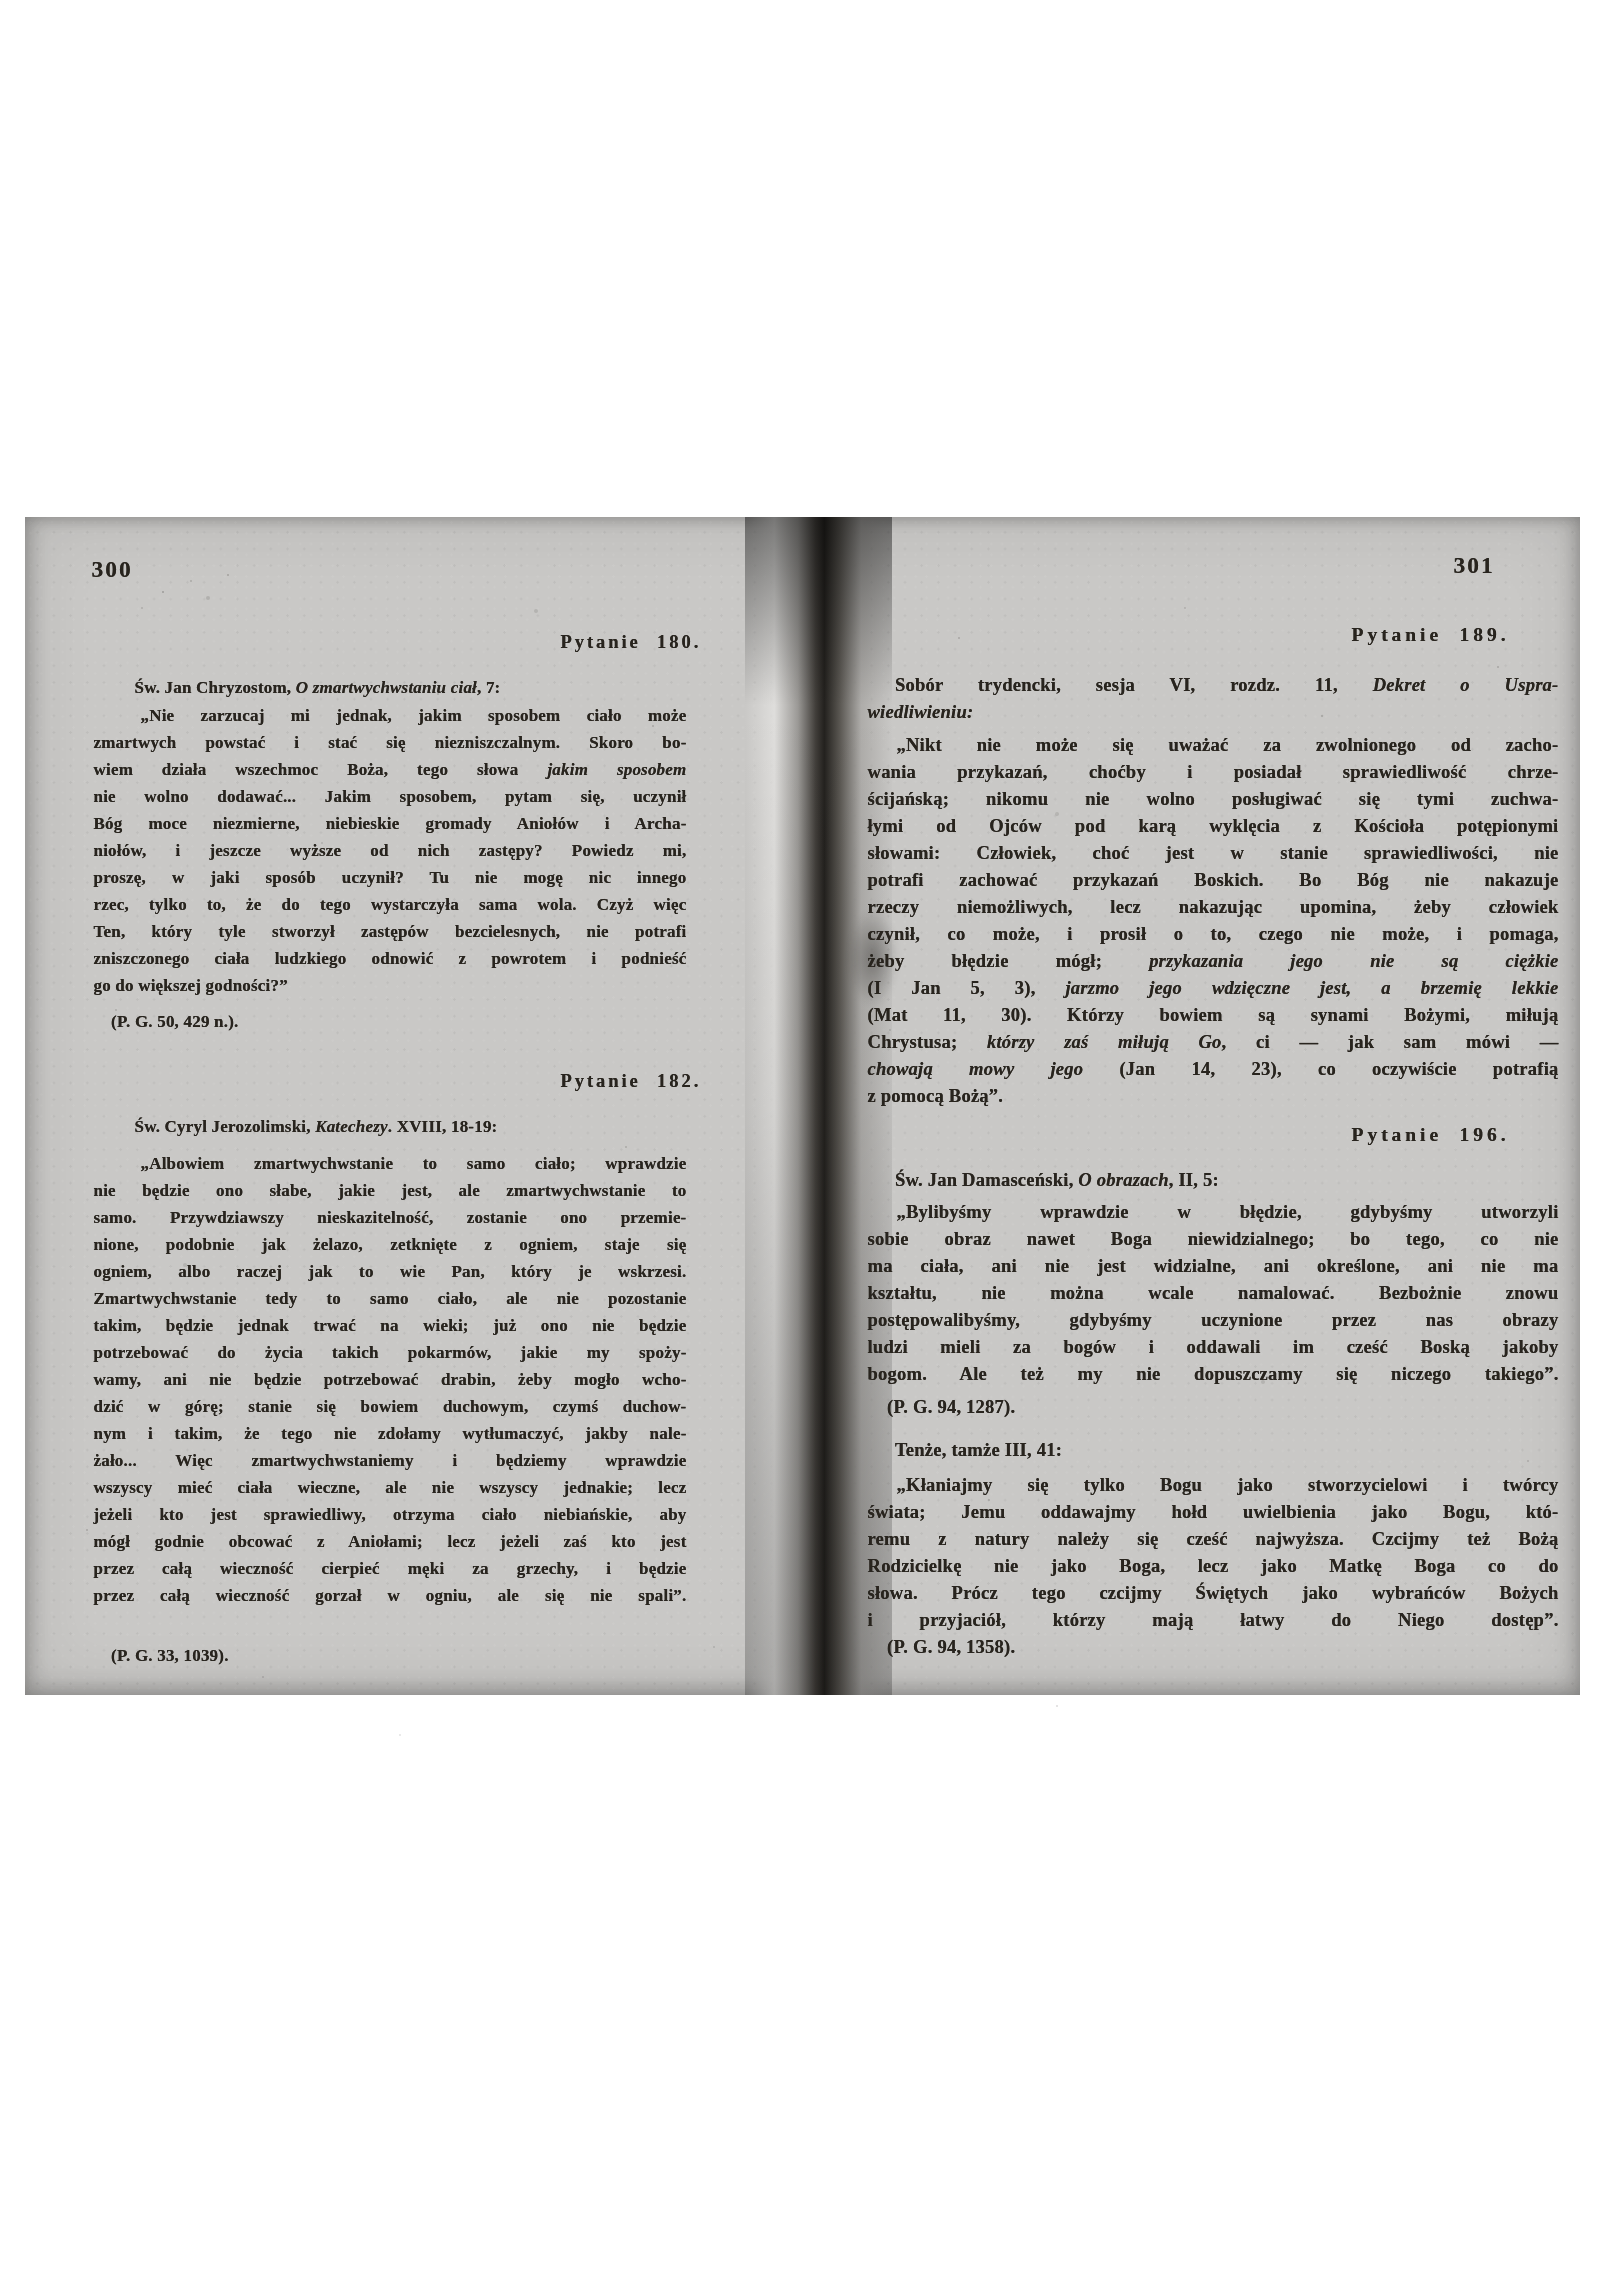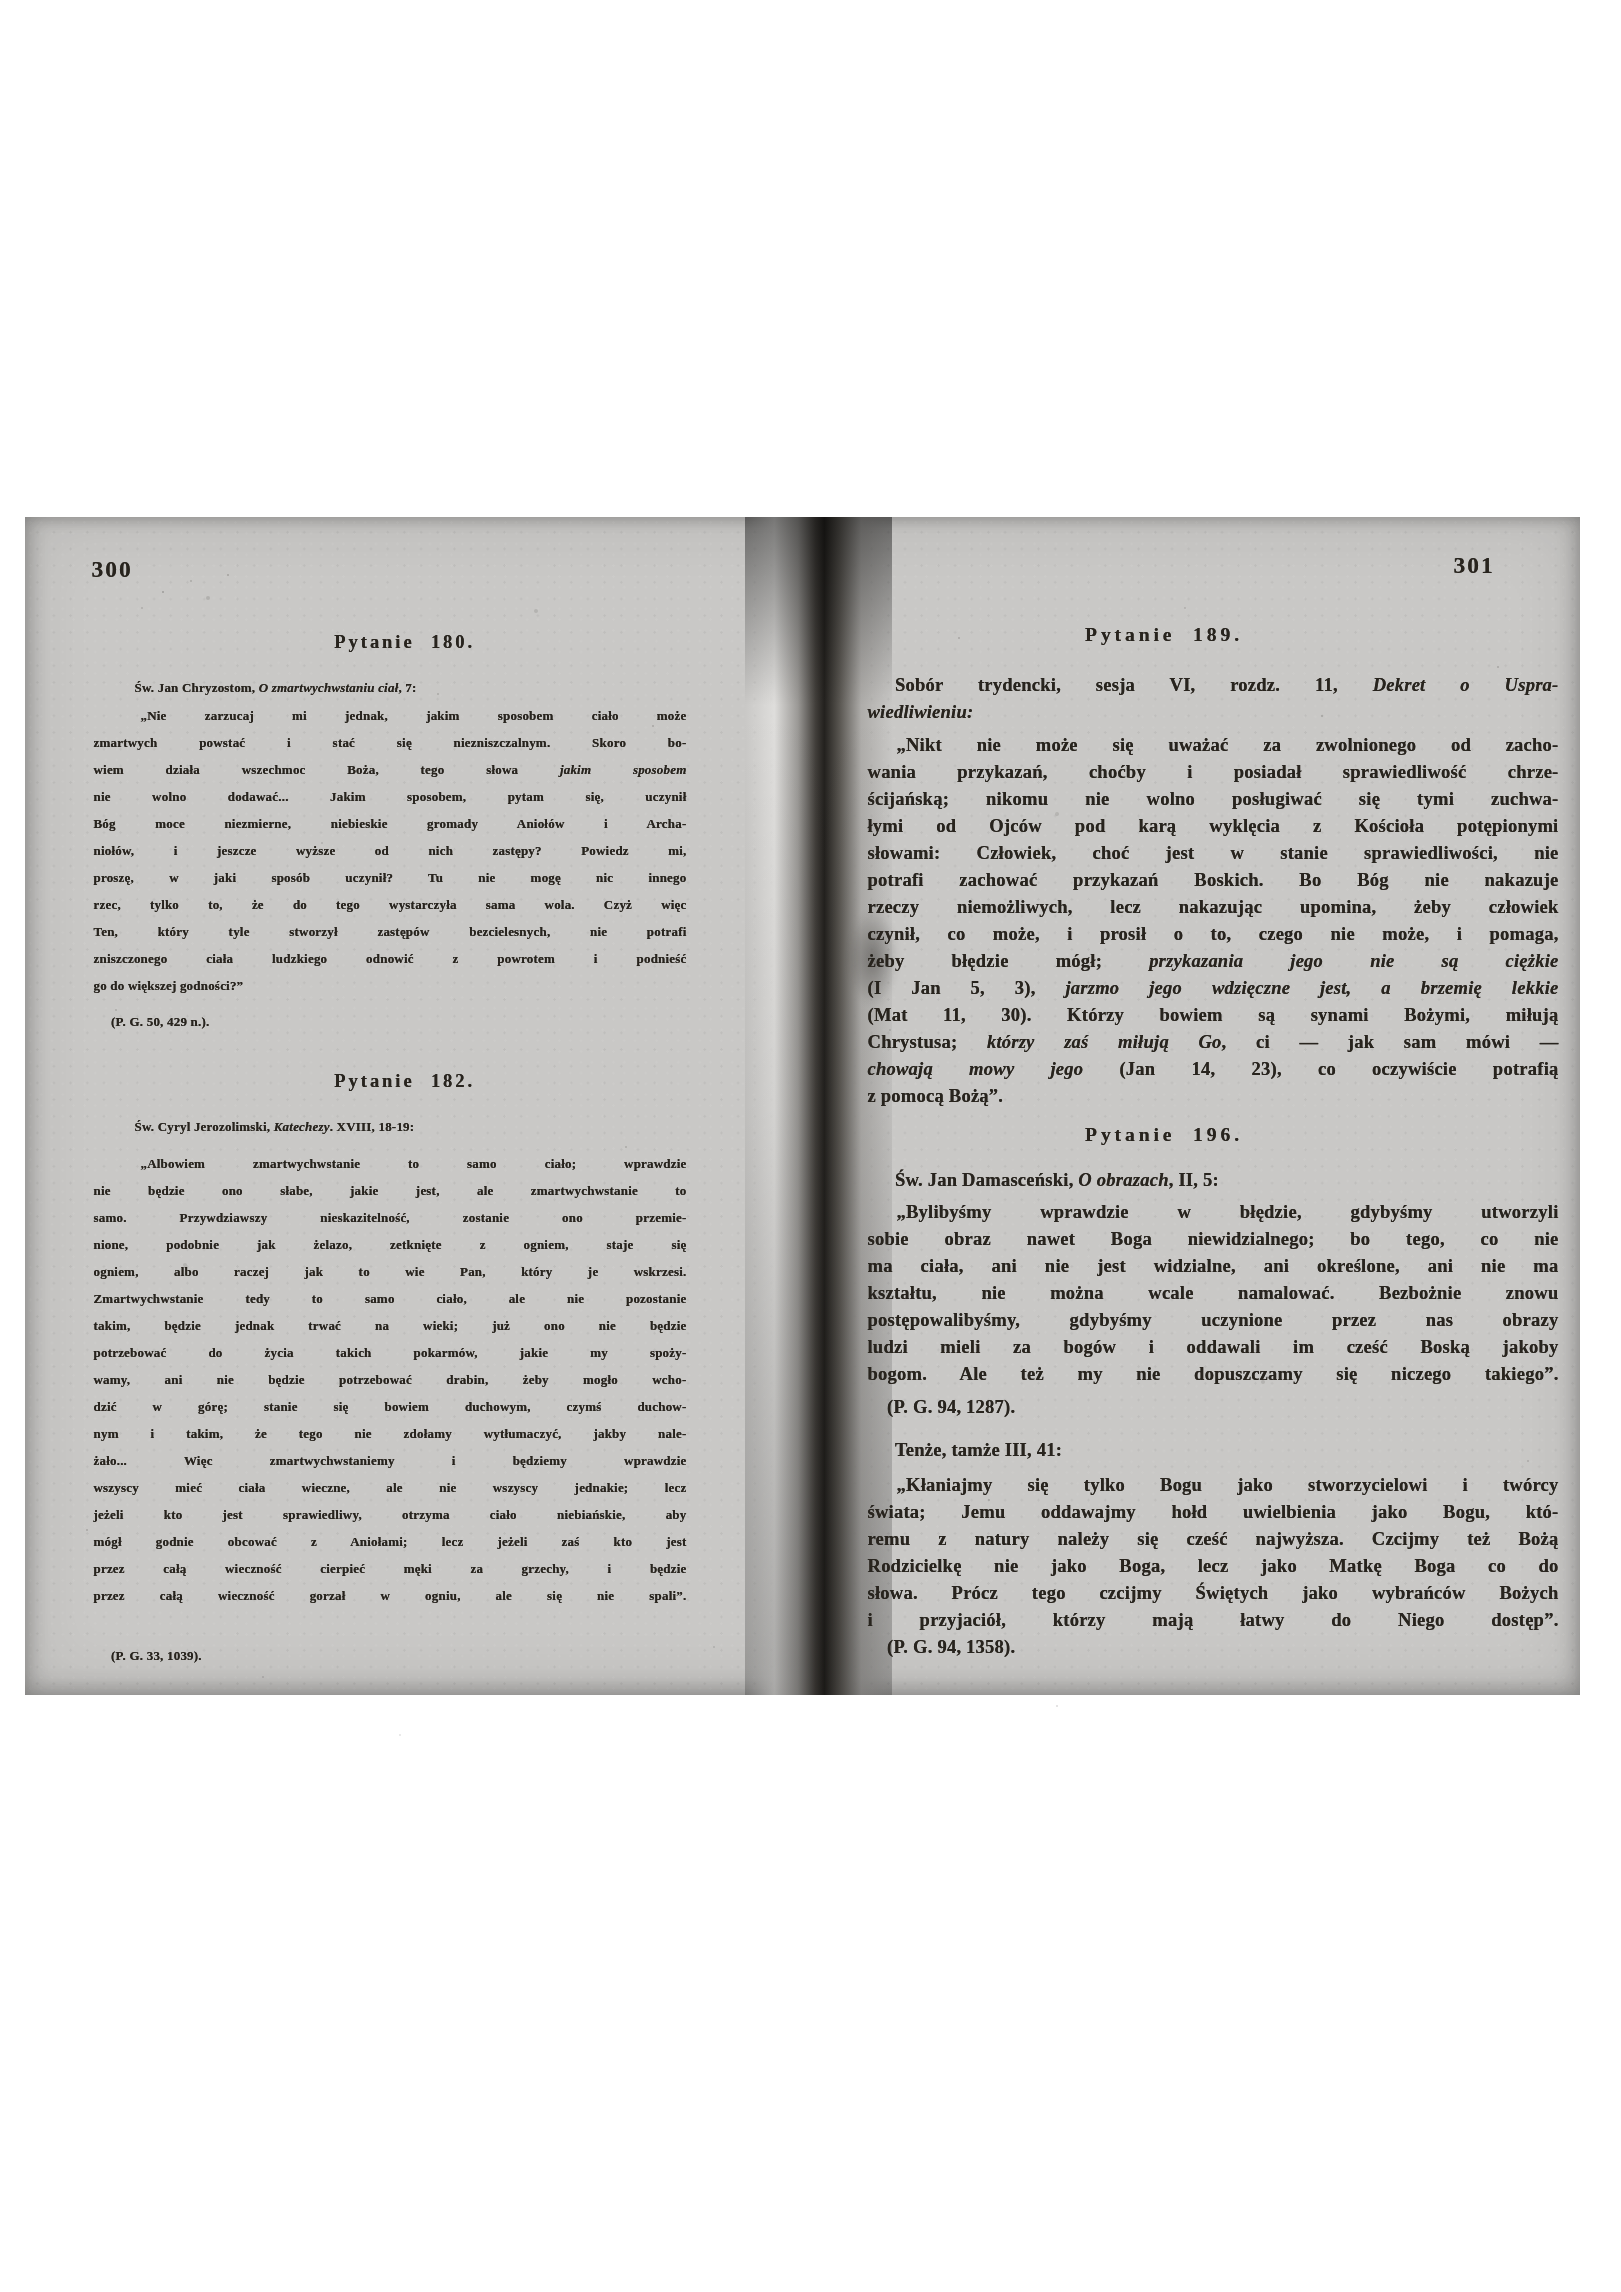--- a/index.html
+++ b/index.html
@@ -66,35 +66,35 @@
     position:absolute;font-size:23.5px;font-weight:bold;color:#28241e;
     letter-spacing:2px;text-shadow:0 0 0.5px rgba(40,36,30,.8);
   }
   #pn-left{left:67px;top:39px;}
   #pn-right{left:1429px;top:35px;}
   .content{position:absolute;top:0;height:100%;}
   .page-left  .content{left:69px;width:593px;}
   .page-right .content{left:843px;width:691px;}
 
   .heading{
-    position:absolute;left:0;width:100%;text-align:center;
+    position:absolute;left:0;width:100%;text-align:right;
     font-weight:bold;color:#28241e;line-height:23.5px;
     text-shadow:0 0 0.5px rgba(40,36,30,.85);
   }
   .page-left  .heading{font-size:18.6px;letter-spacing:2.9px;word-spacing:8.8px;transform:translateX(14.7px);}
   .page-right .heading{font-size:19.6px;letter-spacing:3.9px;word-spacing:8.8px;transform:translateX(-49px);}
 
   .block{position:absolute;left:0;width:100%;overflow:visible;}
   .ln{
     text-align:justify;text-align-last:justify;
     color:#28241e;font-weight:bold;letter-spacing:0.2px;
     text-shadow:0 0 0.5px rgba(40,36,30,.85);
   }
   .ln.short{text-align-last:left;}
-  .page-left  .ln{font-size:13px;line-height:27px;}
+  .page-left  .ln{font-size:17px;line-height:27px;}
   .page-right .ln{font-size:18.6px;line-height:27px;}
   .page-left  .ind-quote{text-indent:47px;}
   .page-left  .ind-src{text-indent:41px;}
   .page-left  .ind-cite{text-indent:17.6px;}
   .page-right .ind-quote{text-indent:29px;}
   .page-right .ind-src{text-indent:27.4px;}
   .page-right .ind-cite{text-indent:19.6px;}
   .ln i{font-style:italic;}
 </style>
 </head>

